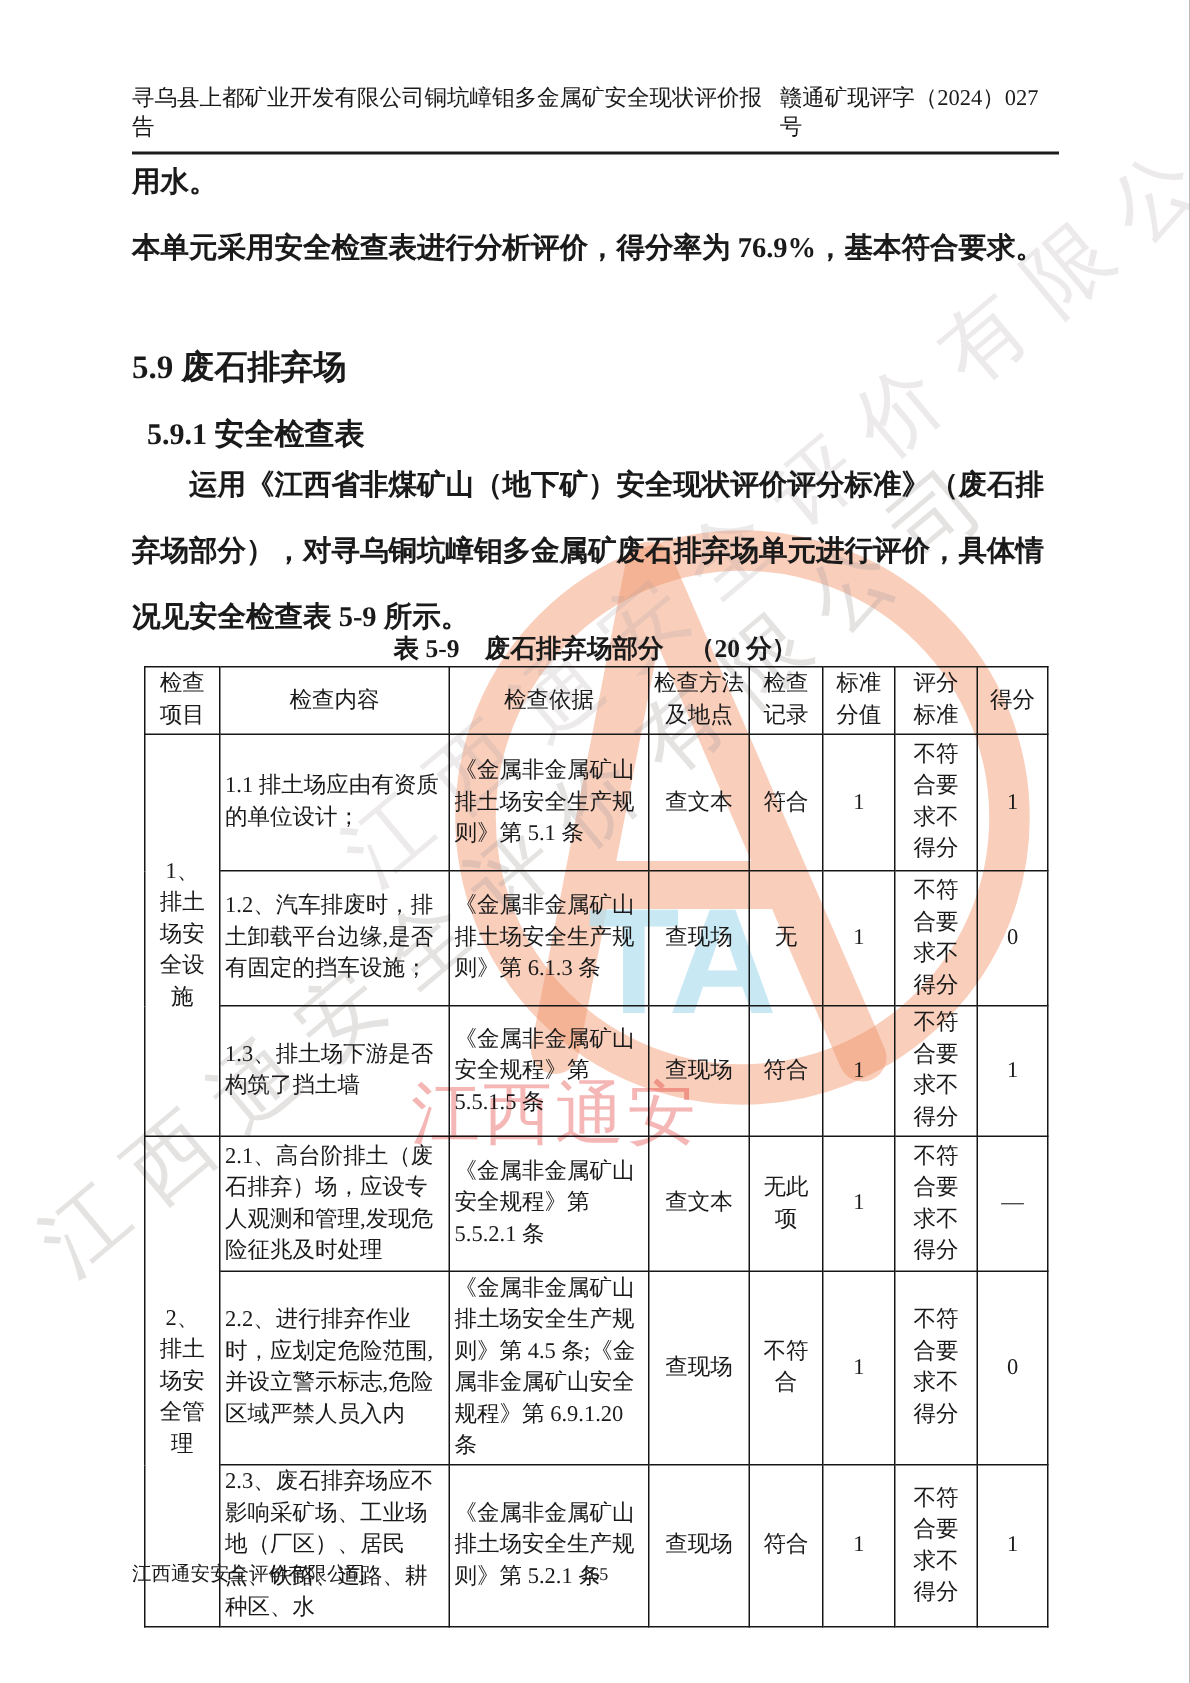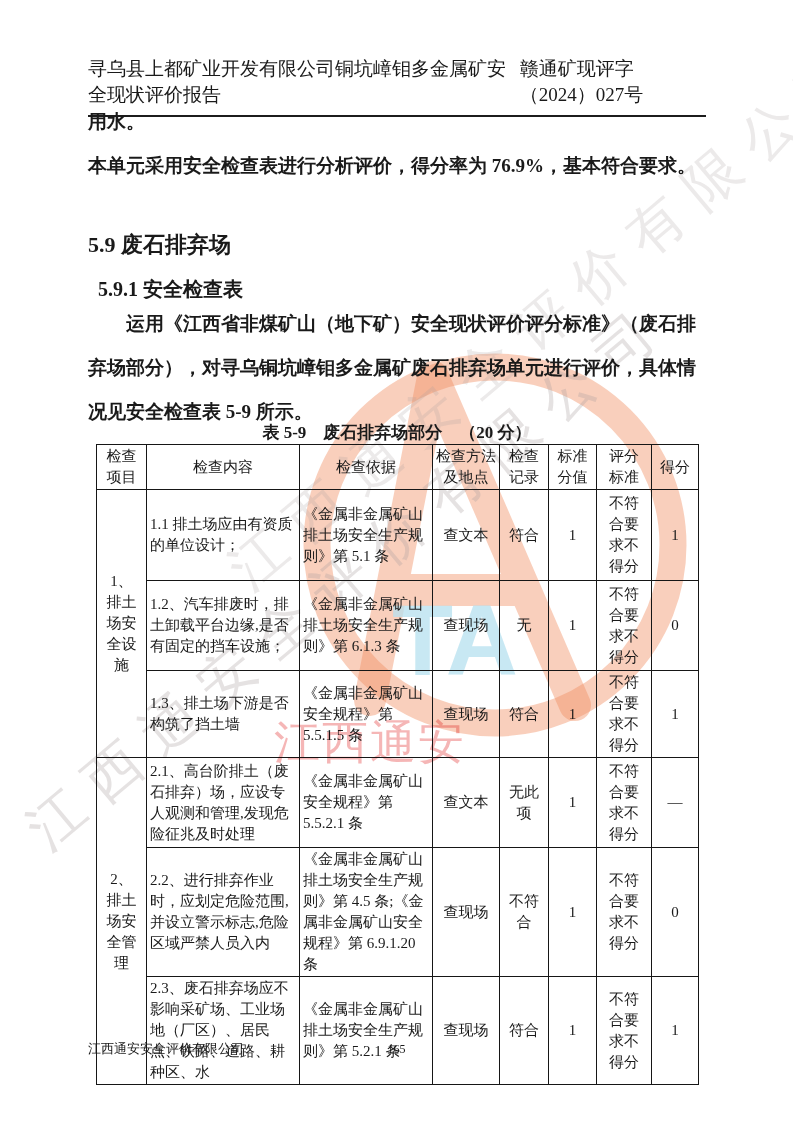--- a/index.html
+++ b/index.html
@@ -21,21 +21,21 @@
     z-index:0;font-size:56px;letter-spacing:18px;white-space:nowrap;
     color:rgba(168,158,158,0.30);transform-origin:0 50%;
   }
   .wm-diag-a{left:36px;top:800px;transform:rotate(-40deg);}
   .wm-diag-b{left:238px;top:540px;transform:rotate(-40deg);color:rgba(168,158,158,0.22);}
   
   .content{position:absolute;inset:0;z-index:1;}
   .header{
     position:absolute;left:88px;right:87px;top:56px;
     display:flex;justify-content:space-between;align-items:flex-end;
-    font-size:19px;padding-bottom:7px;border-bottom:2px solid #1c1c1c;
+    font-size:15px;padding-bottom:7px;border-bottom:2px solid #1c1c1c;
   }
   .para{position:absolute;left:88px;right:87px;font-size:19px;font-weight:bold;}
   .para .line{height:44px;line-height:44px;white-space:nowrap;}
   .indent{text-indent:38px;}
   .p0{top:100px;}
   .p1{top:144px;}
   .h1{position:absolute;left:88px;top:230px;font-size:22px;font-weight:bold;}
   .h2{position:absolute;left:88px;top:276px;font-size:20px;font-weight:bold;margin-left:10px;}
   .p2{top:302px;}
   .tbl-title{

